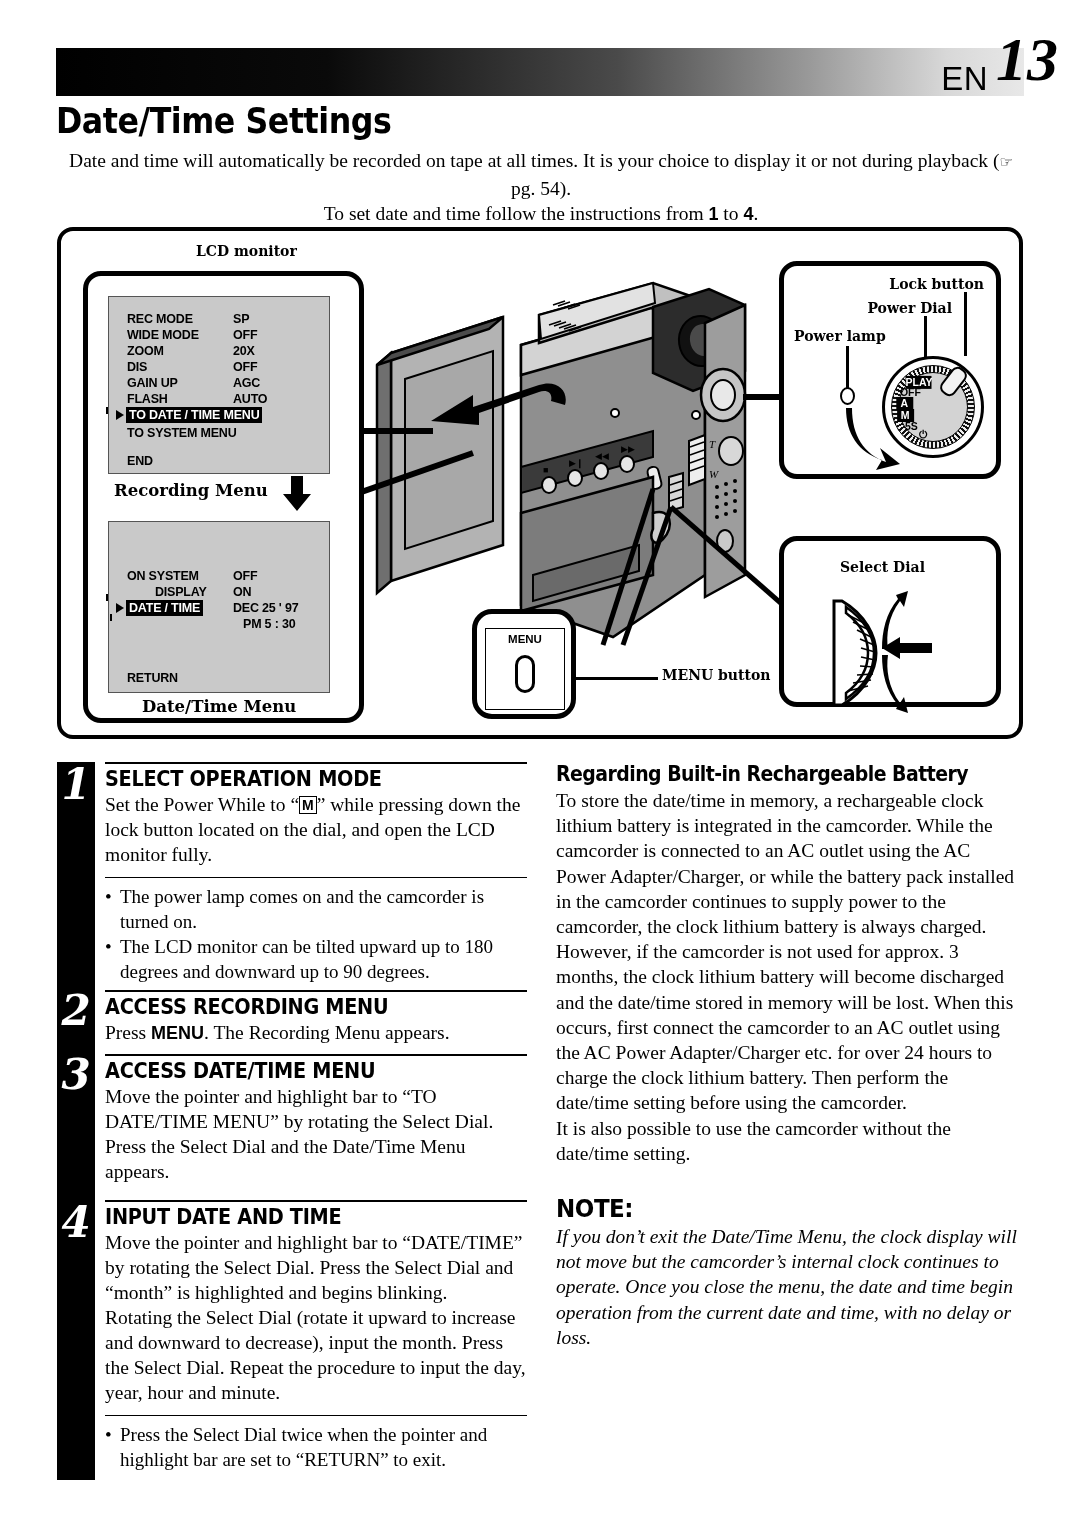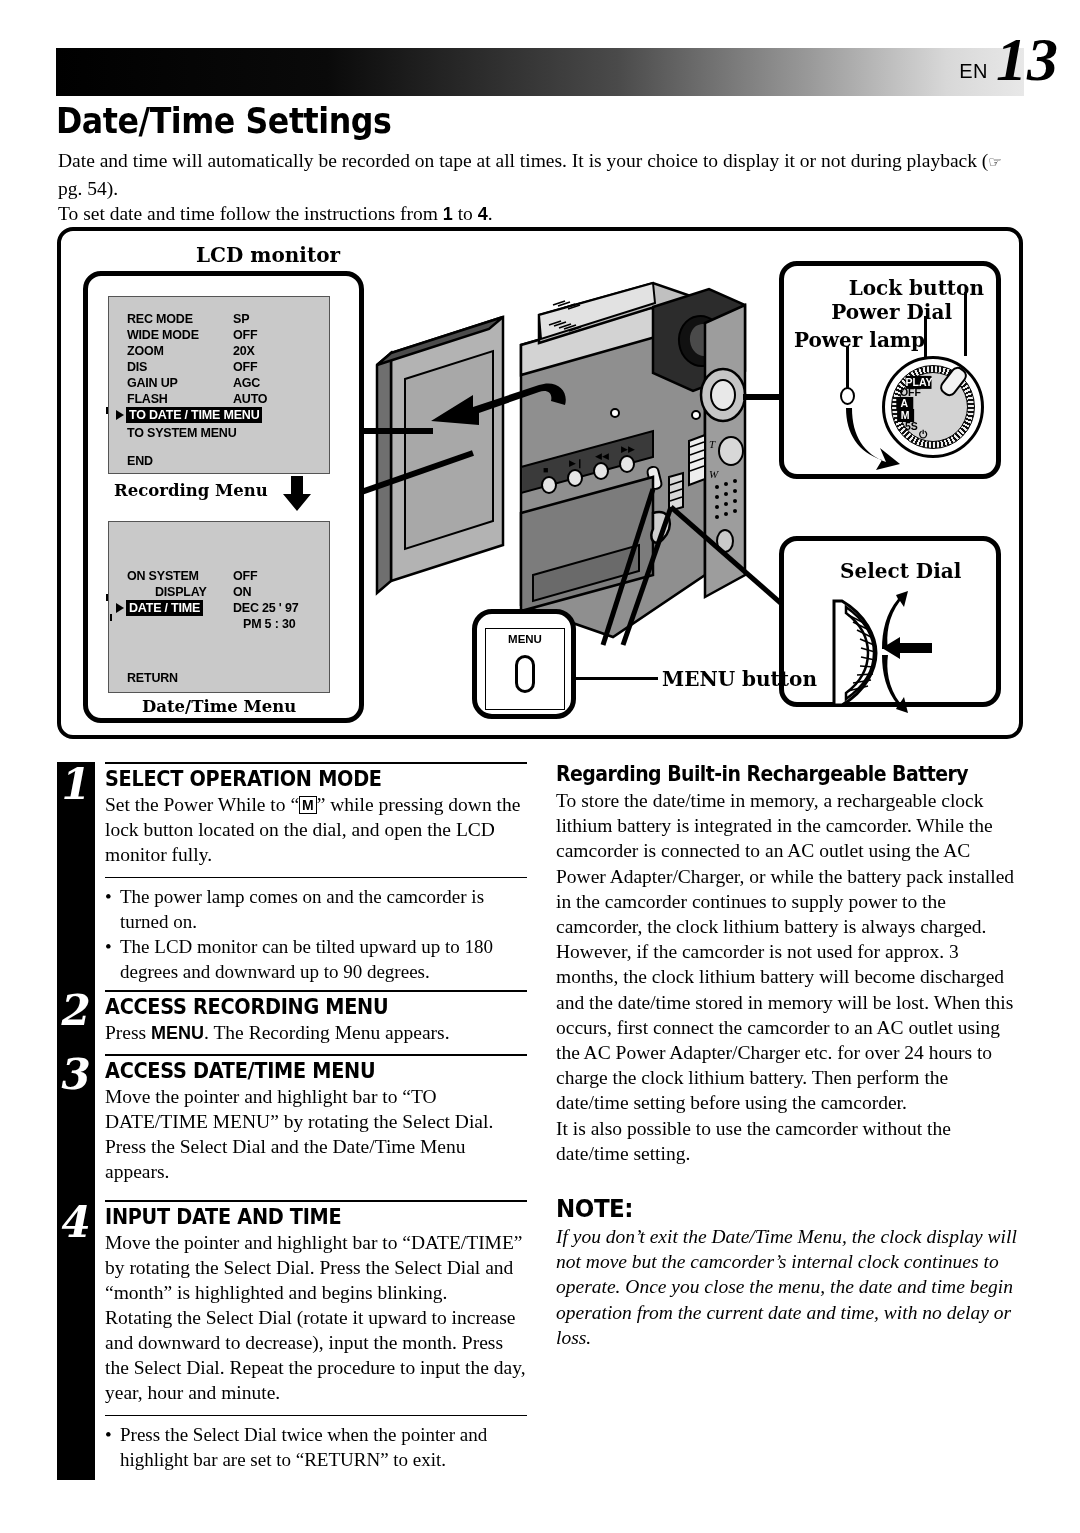--- a/index.html
+++ b/index.html
@@ -17,21 +17,21 @@
   
   .header-bar {
     position: absolute;
     left: 56px; top: 48px;
     width: 968px; height: 48px;
     background: linear-gradient(to right, #000000 0%, #0a0a0a 28%, #4a4a4a 58%, #9a9a9a 78%, #d8d8d8 92%, #e8e8e8 100%);
   }
   .header-en {
     position: absolute;
     right: 92px; top: 60px;
-    font-size: 20px;
+    font-size: 33px;
     letter-spacing: 0.5px;
     font-family: "Liberation Sans", sans-serif;
   }
   .header-pageno {
     position: absolute;
     right: 22px; top: 28px;
     font-family: "Liberation Serif", serif;
     font-style: italic;
     font-weight: 700;
     font-size: 62px;
@@ -49,20 +49,21 @@
     transform-origin: left center;
   }
 
   .intro {
     position: absolute;
     left: 58px; top: 148px;
     width: 966px;
     font-family: "Liberation Serif", serif;
     font-size: 19.5px;
     line-height: 25.5px;
+    text-align: center;
   }
   .intro .b { font-weight: bold; font-family: "Liberation Sans", sans-serif; font-size: 18px;}
   .ptr-glyph { font-family: "DejaVu Sans", sans-serif; font-size: 15px; }
 
   
   .figure {
     position: absolute;
     left: 57px; top: 227px;
     width: 966px; height: 512px;
     border: 4px solid #000;
@@ -79,21 +80,21 @@
   .lcd-box   { left: 22px;  top: 40px;  width: 281px; height: 452px; }
   .power-box { left: 718px; top: 30px;  width: 222px; height: 218px; }
   .sel-box   { left: 718px; top: 305px; width: 222px; height: 171px; }
   .menu-box  { left: 411px; top: 378px; width: 104px; height: 110px;
                border-radius: 20px; }
 
   .box-label {
     position: absolute;
     font-family: "DejaVu Serif", serif;
     font-weight: bold;
-    font-size: 20px;
+    font-size: 14px;
     white-space: nowrap;
   }
 
   
   .screen {
     position: absolute;
     background: #c9c9c9;
     border: 1px solid #555;
     box-sizing: border-box;
     font-family: "Liberation Sans", sans-serif;

